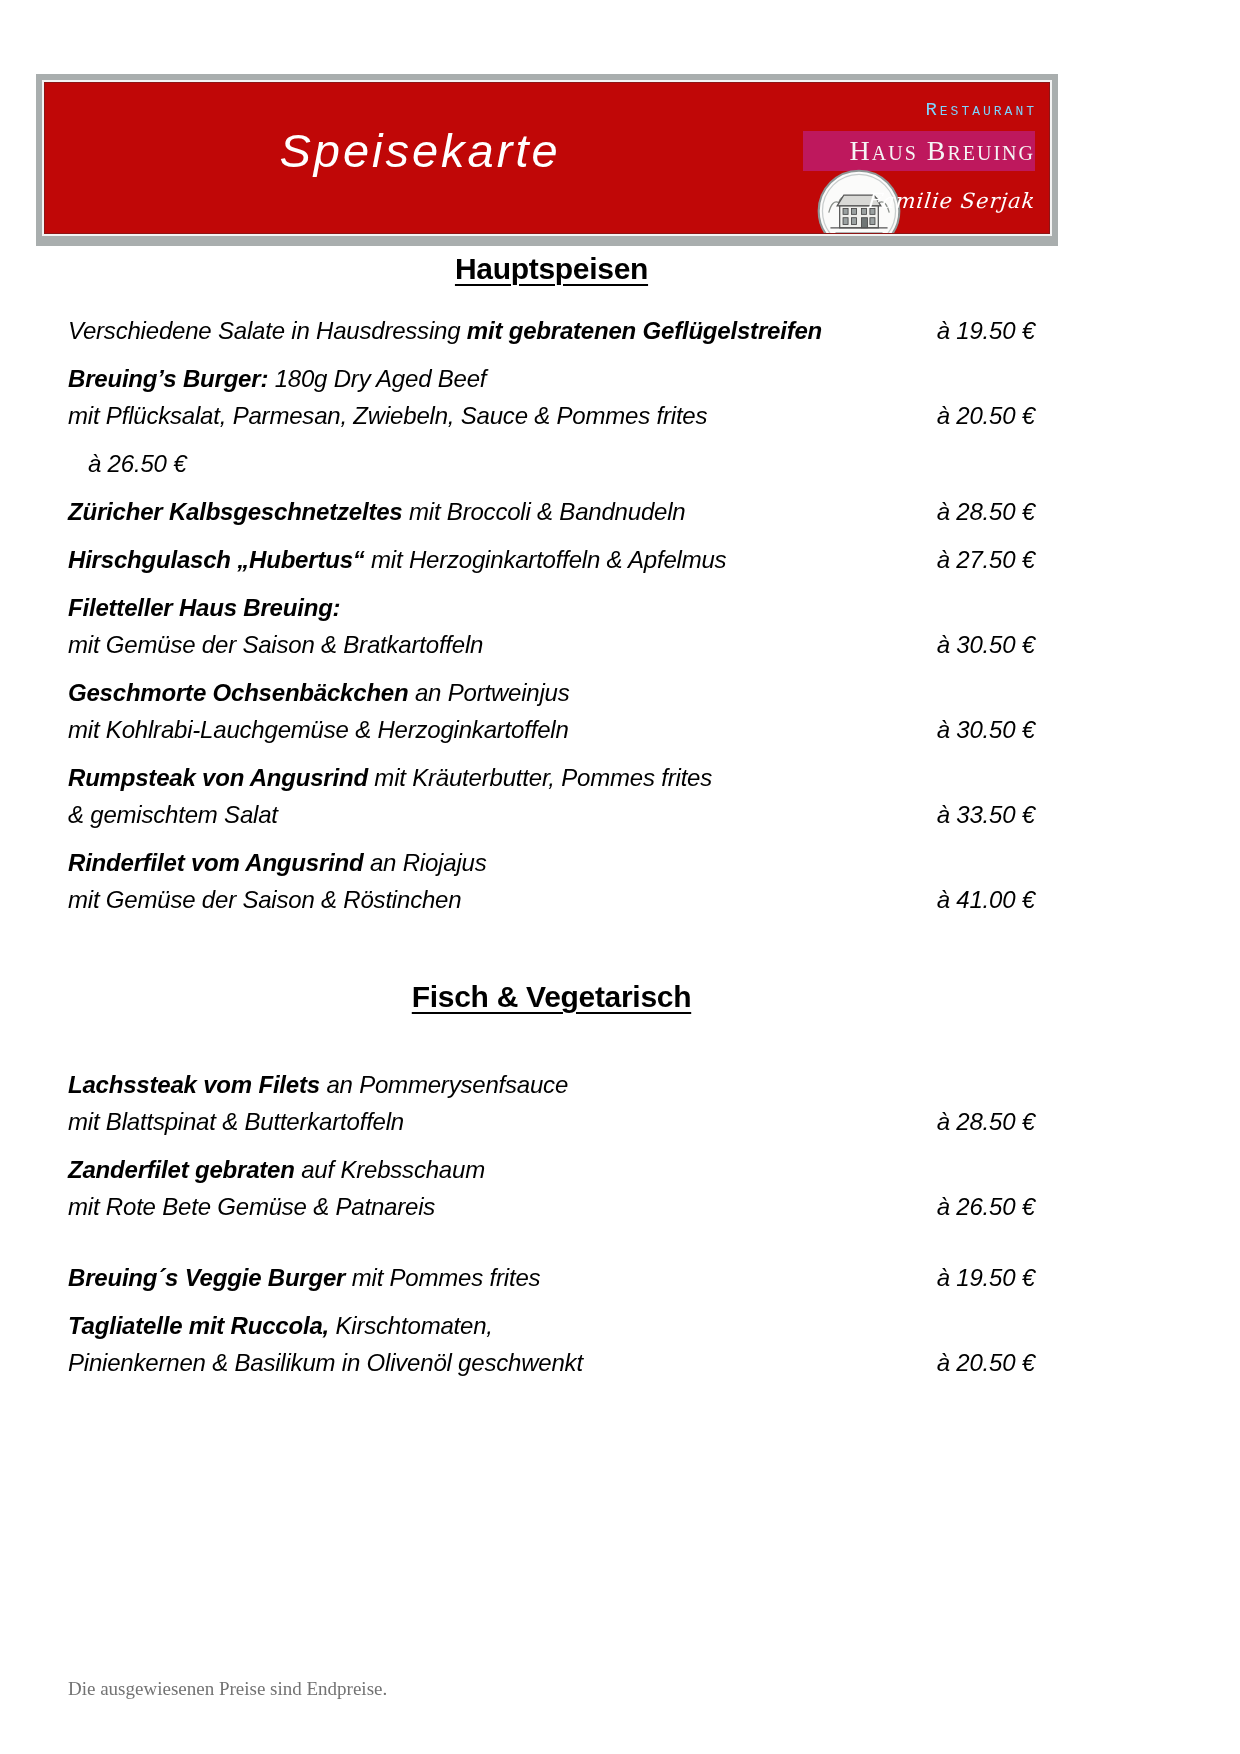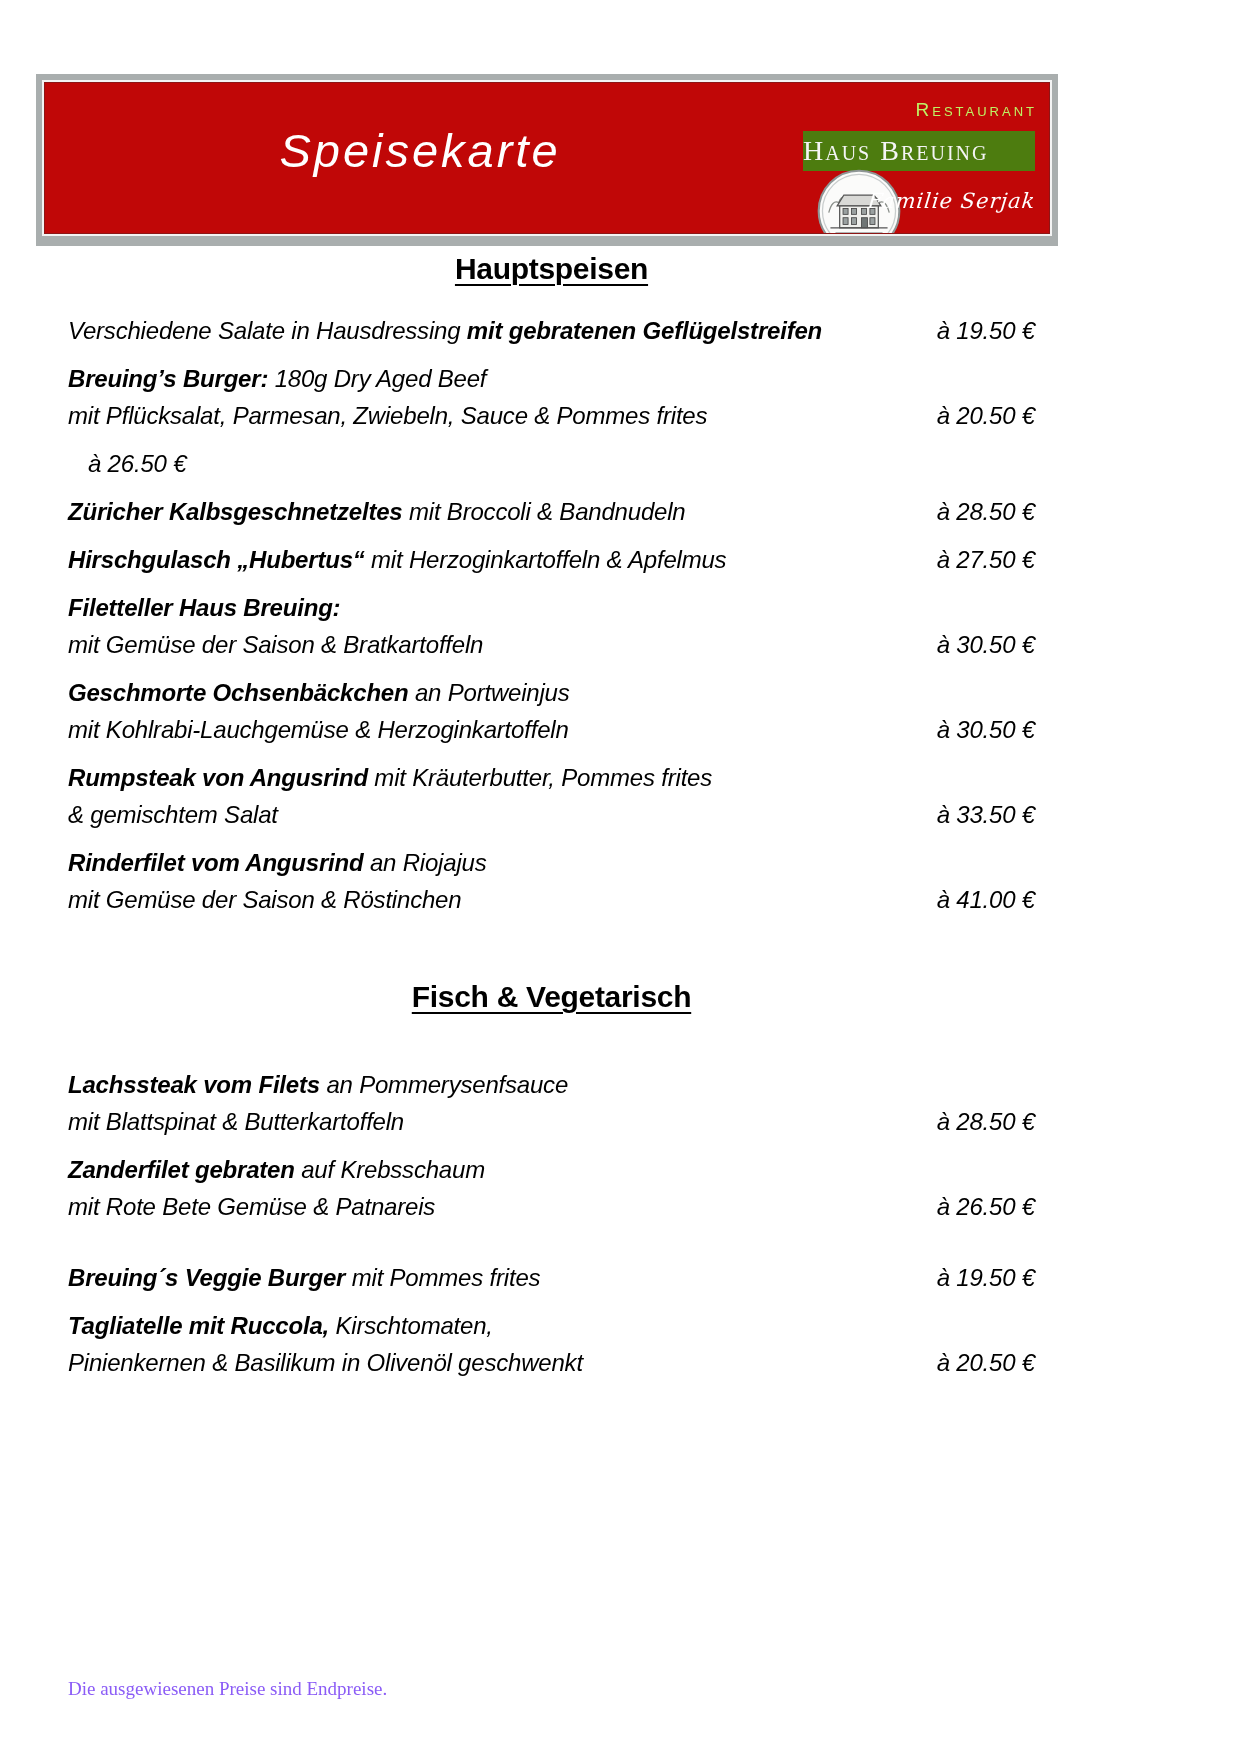--- a/index.html
+++ b/index.html
@@ -32,31 +32,31 @@
     position: absolute; left: 185px; top: 40px; width: 380px;
     text-align: center;
     color: #ffffff;
     font-size: 47px;
     font-weight: 400;
     letter-spacing: 3px;
     font-style: italic;
   }
   .restaurant-label {
     position: absolute; right: 12px; top: 16px;
-    color: #bef264;
-    font-family: Liberation Sans, sans-serif;
+    color: #7dd3fc;
+    font-family: Liberation Mono, monospace;
     font-variant: small-caps;
     font-size: 19px;
     letter-spacing: 3px;
   }
   .name-box {
     position: absolute; right: 14px; top: 48px;
     width: 232px; height: 40px;
-    background: #4d7c0f;
-    display: flex; align-items: center; justify-content: flex-start;
+    background: #be185d;
+    display: flex; align-items: center; justify-content: flex-end;
   }
   .name-box span {
     color: #f5f5f5;
     font-family: "Liberation Serif", serif;
     font-variant: small-caps;
     font-size: 28px;
     letter-spacing: 2px;
     white-space: nowrap;
   }
   .logo-circle {
@@ -103,21 +103,21 @@
   }
   .seg-bold { font-weight: 700; }
   .seg-reg { font-weight: 400; }
   .dish-price { font-weight: 400; white-space: nowrap; padding-left: 20px; }
 
   
   .footer-note {
     position: absolute; left: 68px; top: 1678px;
     font-family: "Liberation Serif", serif;
     font-size: 19px;
-    color: #8b5cf6;
+    color: #737373;
   }
 </style>
 </head>
 <body>
 
 <div class="banner-frame">
   <div class="banner-white">
     <div class="banner-darkline">
       <div class="banner-red">
 

